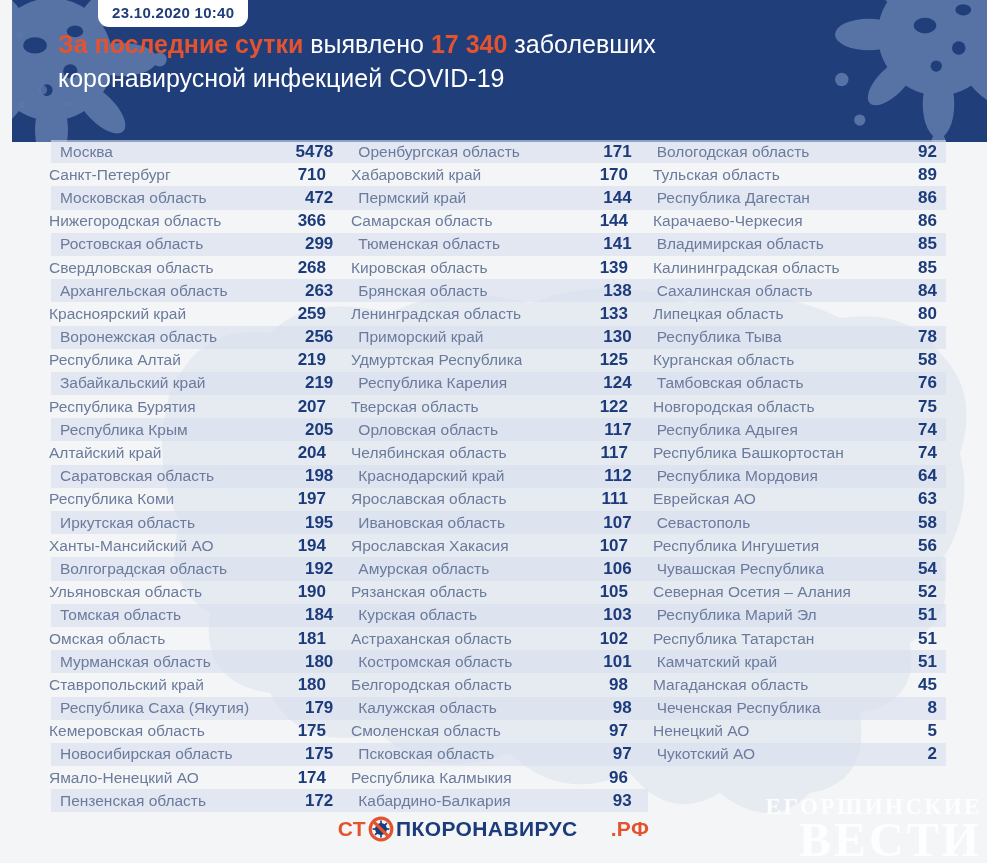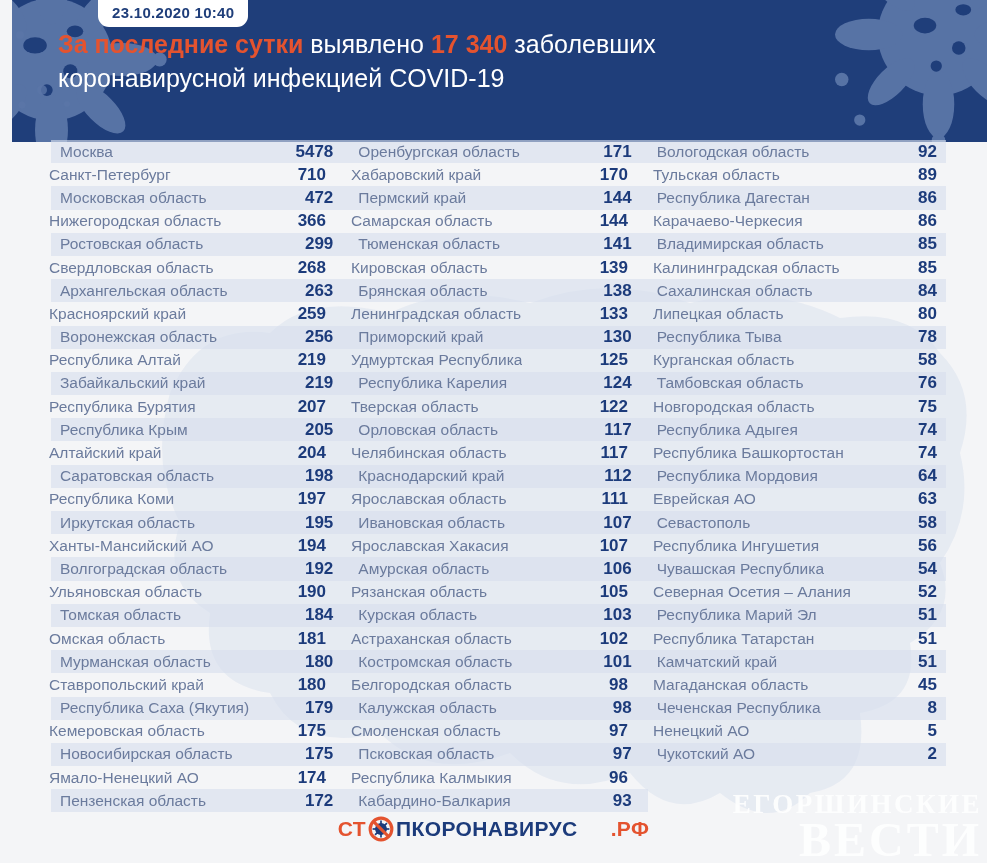--- a/index.html
+++ b/index.html
@@ -36,21 +36,21 @@
     align-items:center;font-weight:bold;font-size:21px;letter-spacing:0.4px;}
   .logo-st{color:#e4532f;}
   .logo-main{color:#1c3b7b;}
   .logo-rf{color:#e4532f;margin-left:33px;}
   .novirus-icon{width:28px;height:28px;margin:0 1px;display:block;}
   .logo-wrap{display:flex;align-items:center;}
 
   
   .news-watermark{position:absolute;right:5px;bottom:0px;text-align:right;color:#ffffff;opacity:0.9;
     font-family:"Liberation Serif",serif;font-weight:bold;line-height:0.95;pointer-events:none;}
-  .news-watermark .wm-line1{font-size:27px;letter-spacing:2.5px;}
+  .news-watermark .wm-line1{font-size:23px;letter-spacing:2.5px;}
   .news-watermark .wm-line2{font-size:48px;letter-spacing:3px;}
 </style>
 </head>
 <body>
 
 <div class="page">
 
   <div class="header">
 
     <svg class="blob blob-left" viewBox="0 0 200 200">

